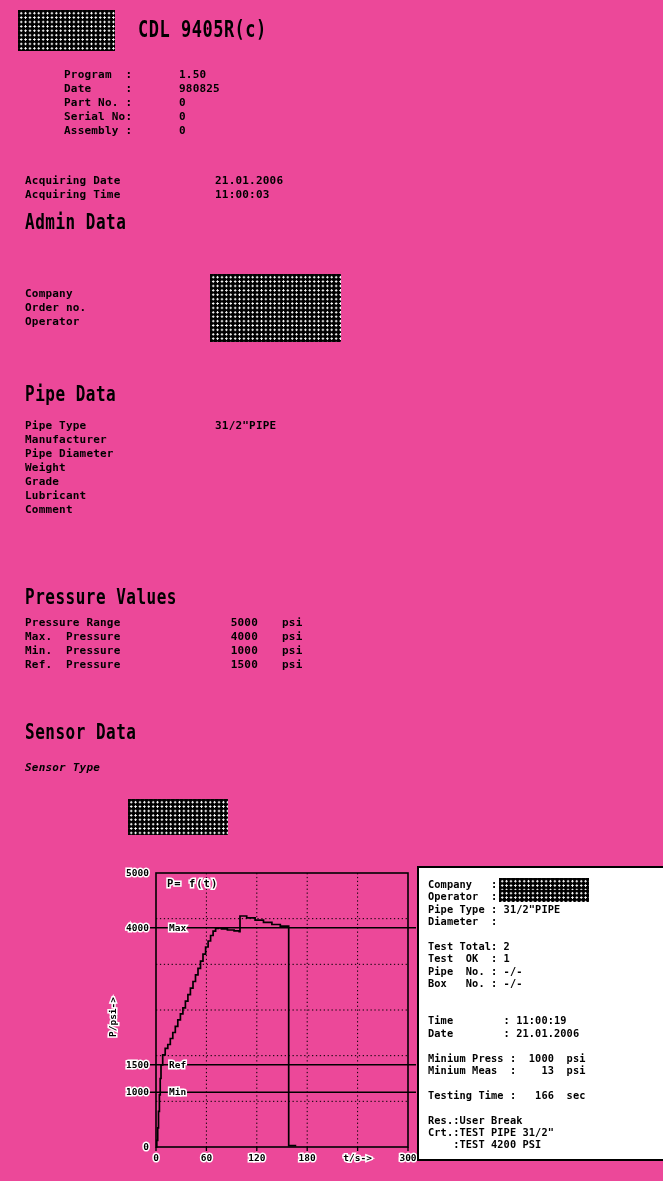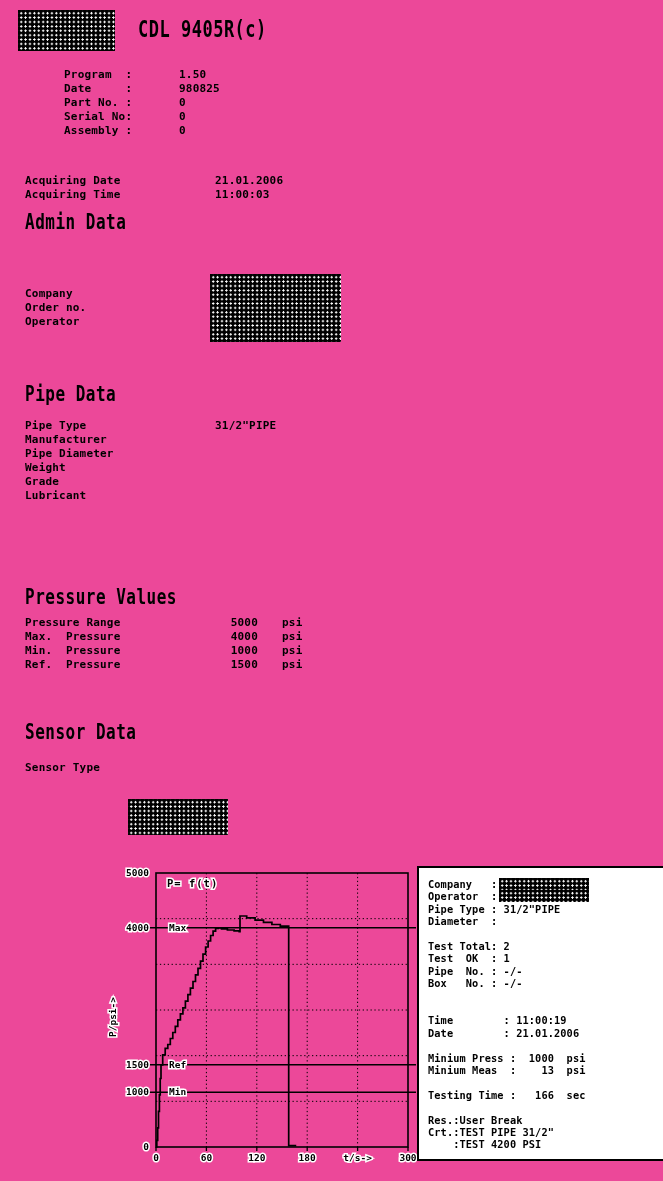--- a/index.html
+++ b/index.html
@@ -13,21 +13,21 @@
   .h{font:700 16px/18px "DejaVu Sans Mono", monospace;transform:scaleY(1.35);transform-origin:0 0;letter-spacing:0.5px;}
   .rows{font:700 11px/14px "DejaVu Sans Mono", monospace;letter-spacing:0.2px;}
   .row{display:flex;}
   .lbl,.val,.unit{white-space:pre;}
   .prog .lbl{width:115px;}
   .acq  .lbl{width:190px;}
   .pipe .lbl{width:190px;}
   .press .lbl{width:130px;}
   .press .val{width:103px;text-align:right;}
   .press .unit{margin-left:24px;}
-  .sens .lbl{width:200px;}
+  .sens .lbl{width:200px;font-style:italic;}
   .subcap{font:700 9px/12px "DejaVu Sans Mono", monospace;white-space:pre;letter-spacing:0.4px;}
   .panel{border:2px solid #000;width:245px;padding:10px 0 8px 9px;background:#fff;}
   .pl{font:700 10.3px/12.4px "DejaVu Sans Mono", monospace;white-space:pre;min-height:12.4px;letter-spacing:0.1px;}
   .redact-inline{display:inline-block;vertical-align:top;width:90px;height:12px;margin-left:2px;}
   #chart-svg text{font:700 9.5px "DejaVu Sans Mono", monospace;fill:#000;}
   #chart-svg text.ctitle{font-size:10.5px;letter-spacing:1px;}
 </style>
 </head>
 <body>
 
@@ -120,20 +120,24 @@
       <div class="row">
         <span class="lbl">Grade</span>
         <span class="val"></span>
       </div>
 
       <div class="row">
         <span class="lbl">Lubricant</span>
         <span class="val"></span>
       </div>
 
+      <div class="row">
+        <span class="lbl">Comment</span>
+        <span class="val"></span>
+      </div>
     </div>
 
   <div class="abs h" style="left:25px;top:585px;">Pressure Values</div>
   <div class="abs rows press" style="left:25px;top:616px;">
 
       <div class="row">
         <span class="lbl">Pressure Range</span>
         <span class="val">5000</span>
         <span class="unit">psi</span>
       </div>

